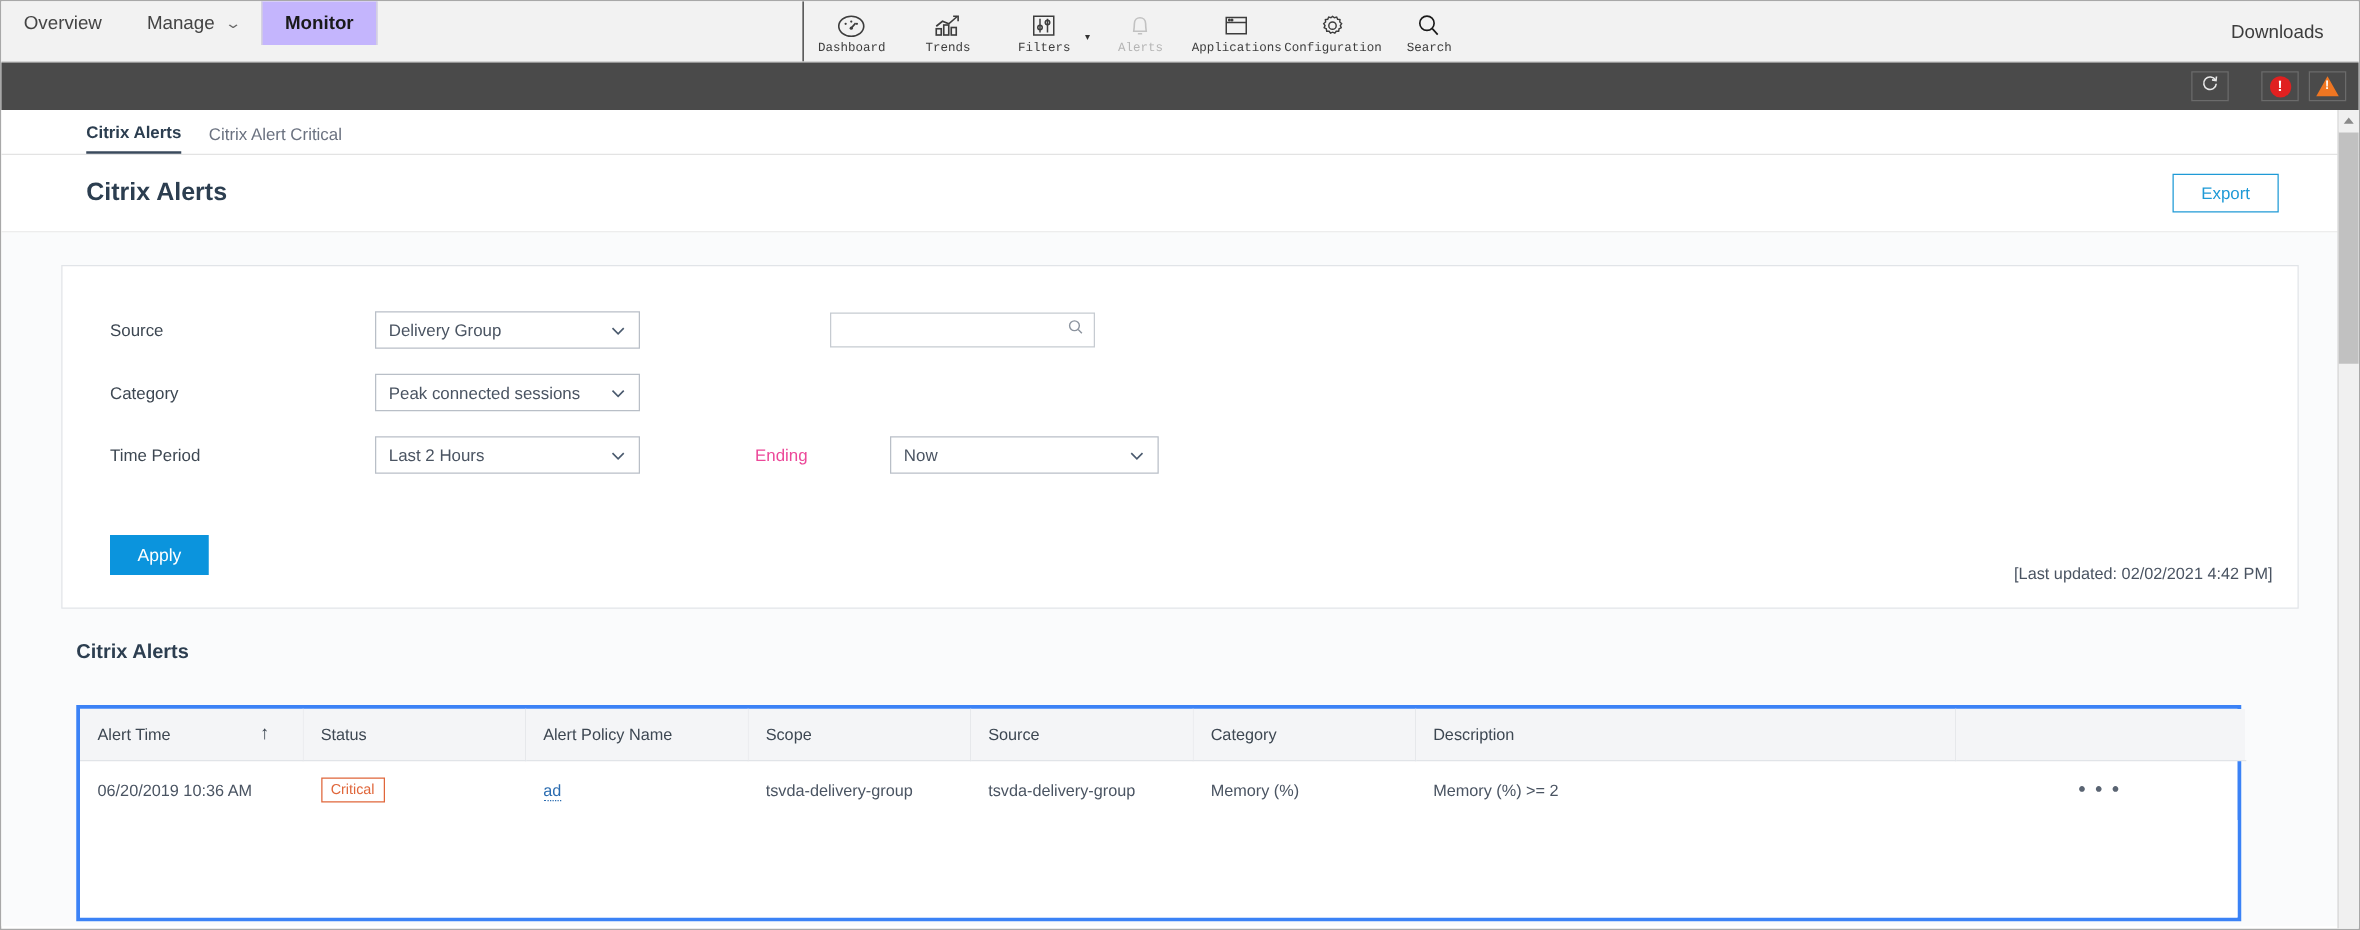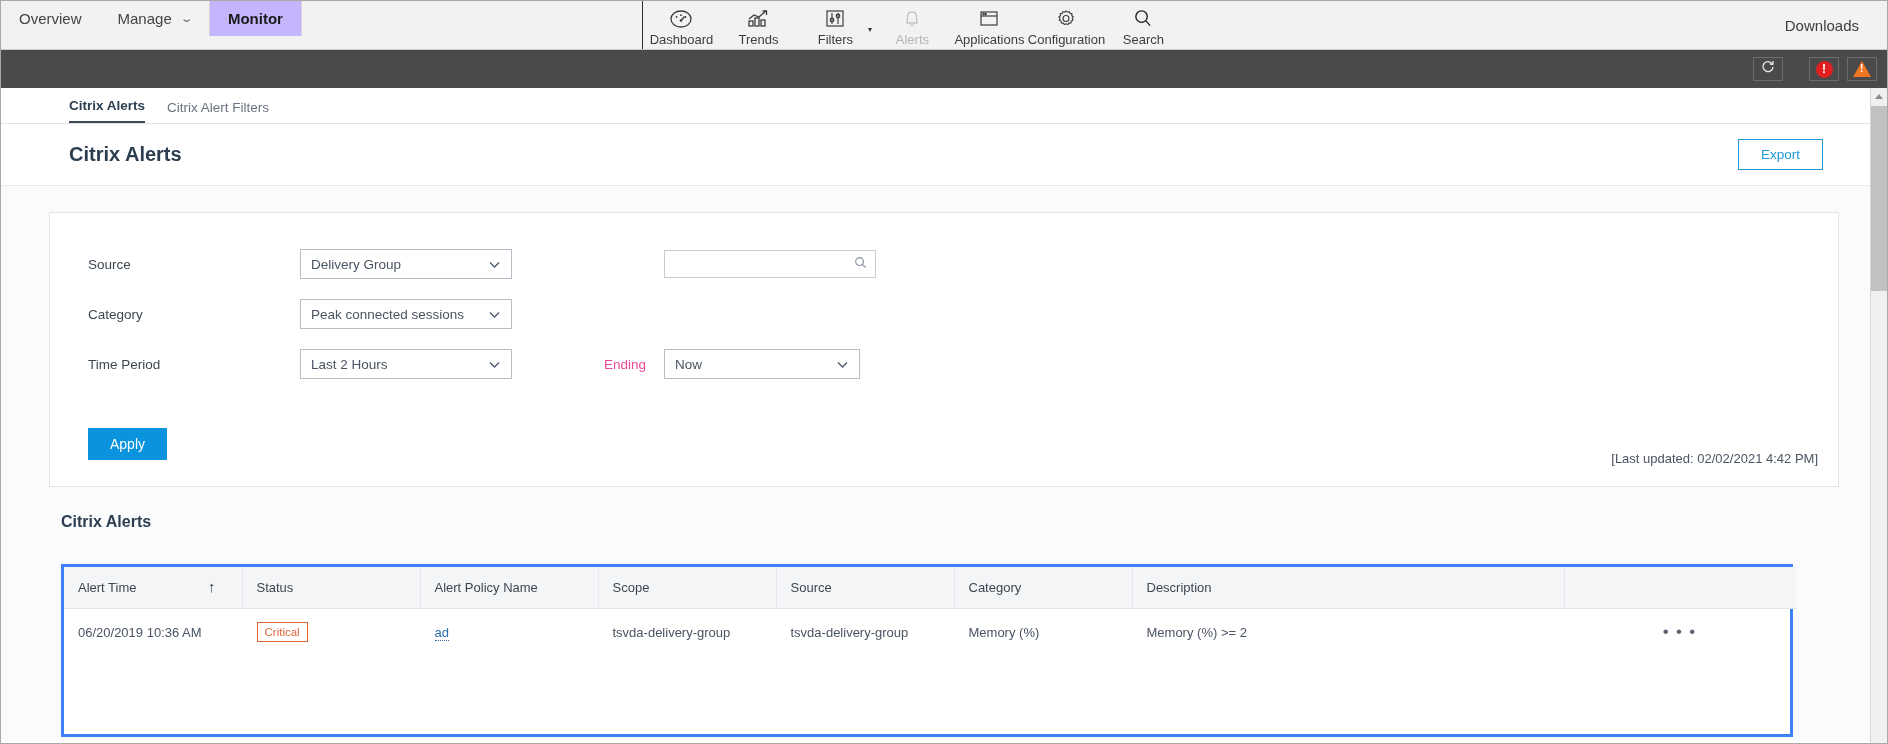--- a/index.html
+++ b/index.html
@@ -57,21 +57,21 @@
   .icon-item {
     width: 77px;
     display: flex; flex-direction: column;
     align-items: center; justify-content: center;
     gap: 2px;
     cursor: pointer;
     position: relative;
     padding-top: 4px;
   }
   .icon-item .glyph { height: 22px; display: flex; align-items: center; justify-content: center; }
-  .icon-item .lbl { font-size: 13px; color: #3d3d3d; white-space: nowrap; }
+  .icon-item .lbl { font-size: 10px; color: #3d3d3d; white-space: nowrap; font-family: Liberation Mono, monospace; }
   .icon-item.disabled .lbl { color: #b5b5b5; }
   .icon-item .mini-caret {
     position: absolute;
     right: 2px; top: 24px;
     font-size: 8px; color: #333;
   }
   .nav-right {
     margin-left: auto;
     display: flex; align-items: center;
     padding-right: 28px;
@@ -213,21 +213,21 @@
   .searchbox input {
     border: 0; outline: 0; flex: 1;
     font-size: 13px; font-family: inherit;
     color: #3d4752; background: transparent;
     min-width: 0;
   }
   .ending-label {
     font-size: 13.5px; color: #ec4899;
     margin-left: 92px; margin-right: 18px;
   }
-  .fselect.wide { width: 196px; }
+  .fselect.wide { width: 215px; margin-left: 48px; }
   .btn-apply {
     position: absolute;
     left: 38px; bottom: 26px;
     background: #0b94dd;
     color: #fff;
     border: 0;
     font-size: 14px;
     font-family: inherit;
     padding: 8px 22px;
     cursor: pointer;
@@ -470,21 +470,21 @@
 
   <svg class="cursor-arrow" width="14" height="20" viewBox="0 0 14 20">
     <polygon points="0,0 0,15 3.8,11.6 6.2,17 8.6,16 6.2,10.8 11,10.8" fill="#111" stroke="#fff" stroke-width="0.8"></polygon>
   </svg>
 
   <div class="subtabs">
     <div class="subtab active">
       <span>Citrix Alerts</span>
     </div>
     <div class="subtab">
-      <span>Citrix Alert Filters</span>
+      <span>Citrix Alert Critical</span>
     </div>
   </div>
 
   <div class="pagehead">
     <div class="pagetitle">Citrix Alerts</div>
     <button class="btn-export">Export</button>
   </div>
 
   <div class="content">
 

